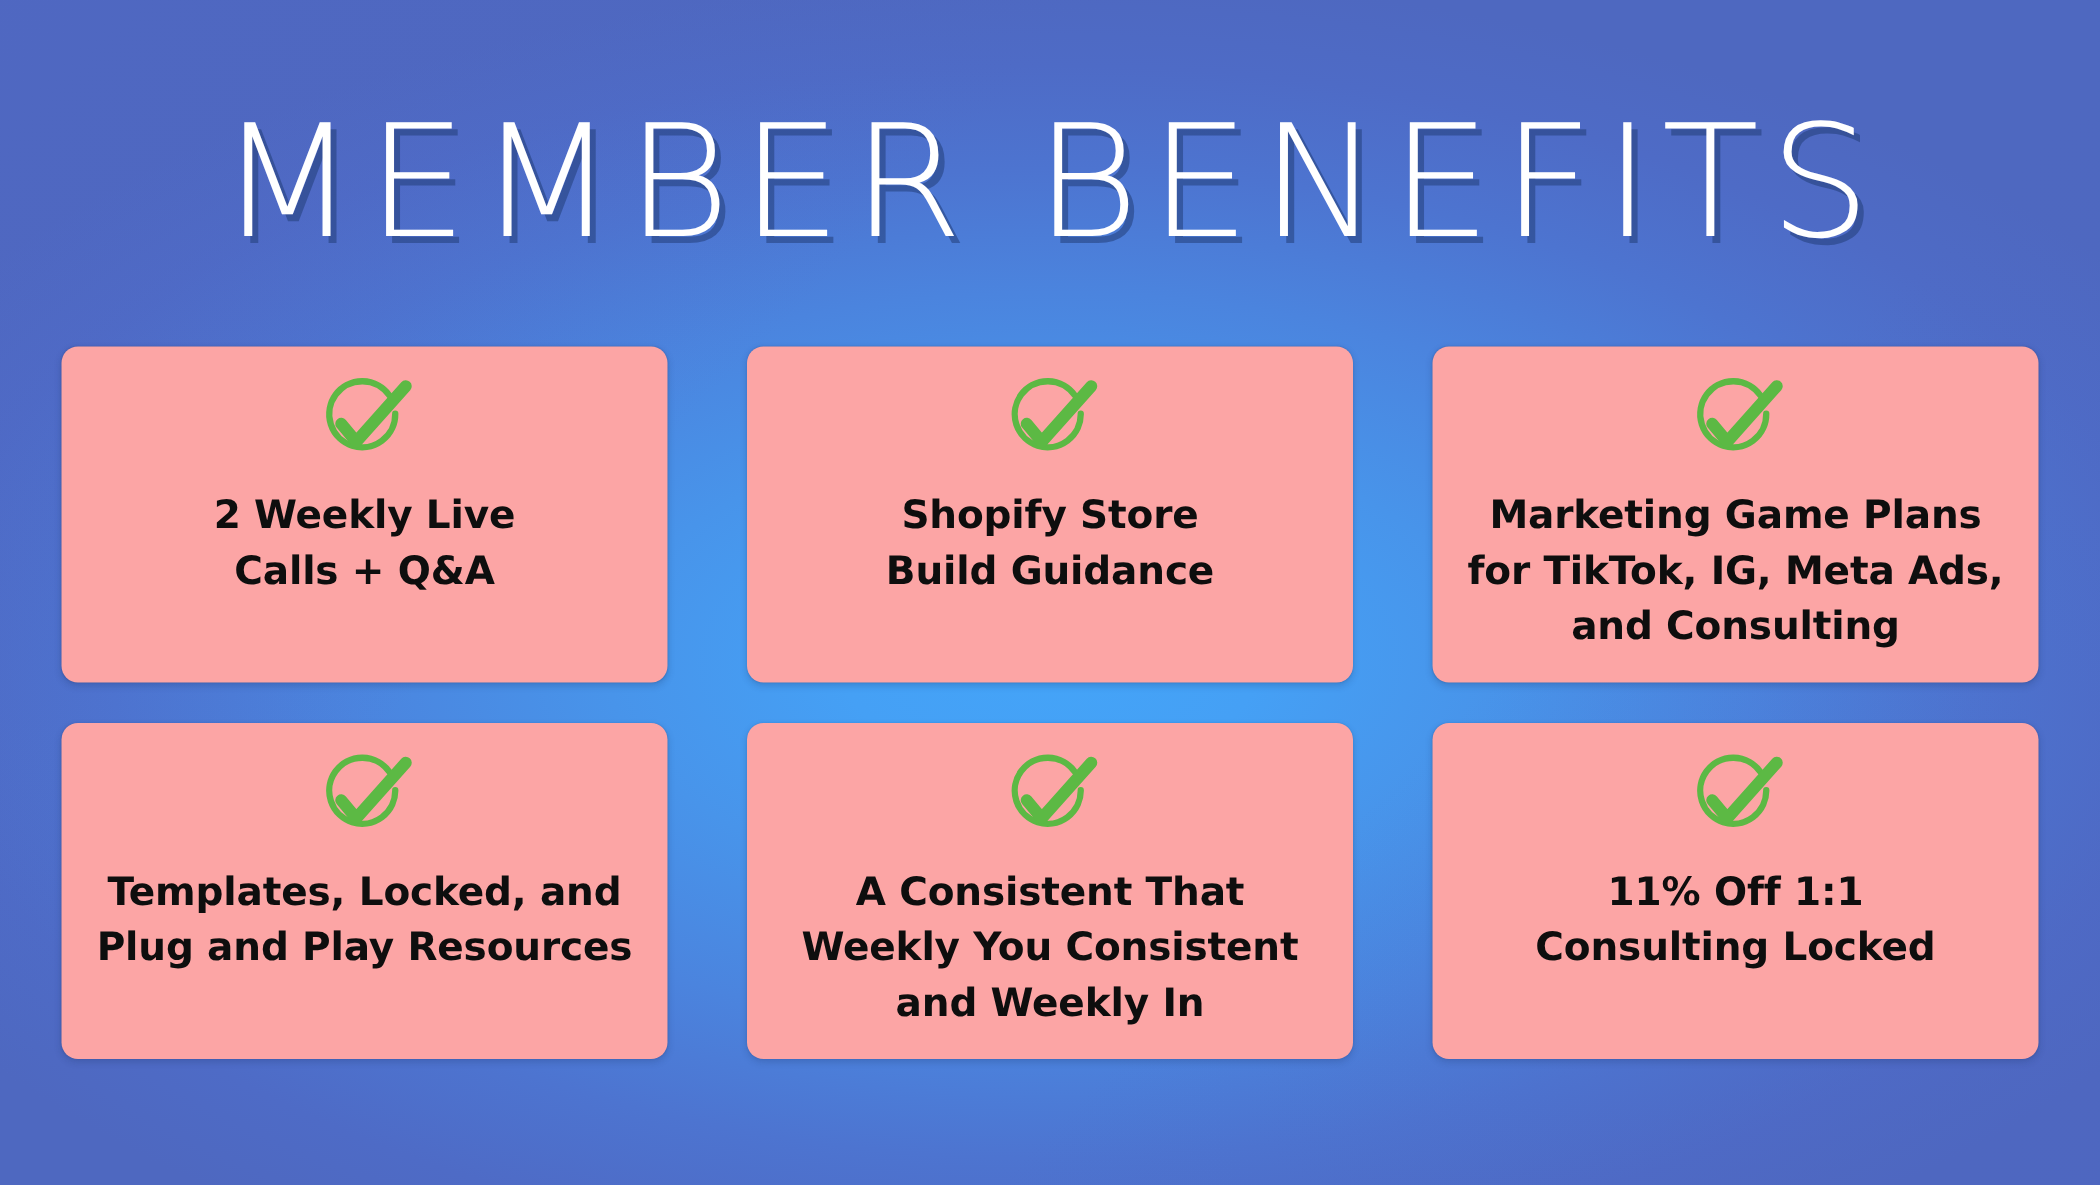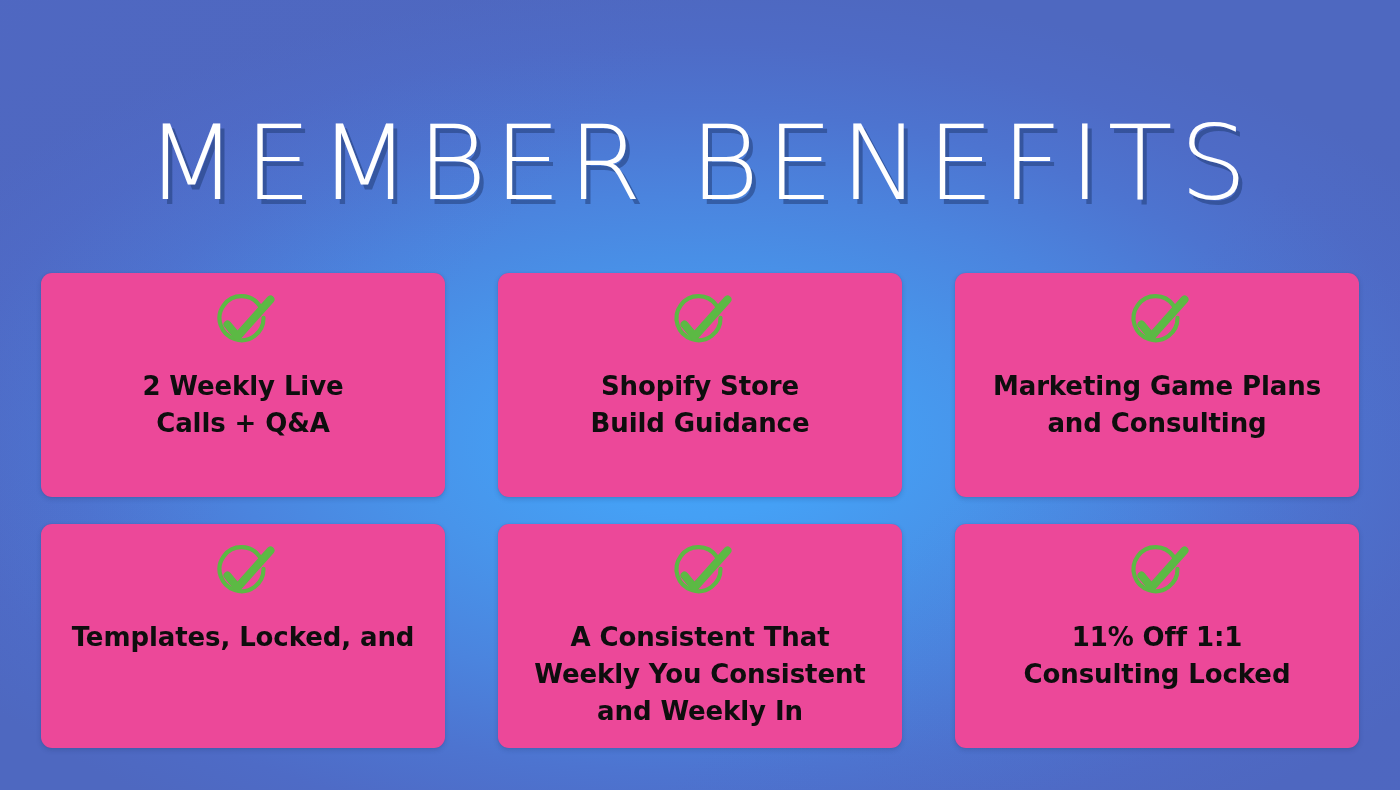--- a/index.html
+++ b/index.html
@@ -34,21 +34,20 @@
   .backdrop-tint {
     position: absolute;
     inset: 0;
     background:
       linear-gradient(135deg, rgba(82,102,196,0.28) 0%, rgba(82,102,196,0.0) 34%, rgba(82,102,196,0.0) 66%, rgba(78,100,192,0.30) 100%);
   }
 
   .stage {
     position: absolute;
     inset: 0;
-    margin-top: 42px;
   }
 
   
   .page-title {
     position: absolute;
     left: 0;
     right: 0;
     top: 62px;
     text-align: center;
     font-family: "DejaVu Sans", sans-serif;
@@ -69,21 +68,21 @@
     top: 231px;
     width: 1318px;
     display: grid;
     grid-template-columns: repeat(3, 404px);
     grid-auto-rows: 224px;
     column-gap: 53px;
     row-gap: 27px;
   }
 
   .benefit-card {
-    background: #ec4899;
+    background: #fca5a5;
     border-radius: 11px;
     box-shadow: 0 2px 5px rgba(24,44,92,0.22),
                 0 0 1px rgba(24,44,92,0.18);
     display: flex;
     flex-direction: column;
     align-items: center;
     padding-top: 19px;
     overflow: hidden;
   }
 
@@ -142,31 +141,33 @@
       </div>
     </div>
 
     <div class="benefit-card">
       <svg class="check-icon" viewBox="0 0 68 62">
         <path d="M50.5 13.5 A22 22 0 1 0 54.5 25.8" fill="none" stroke="#5cb944" stroke-width="4.2" stroke-linecap="round"></path>
         <path d="M18.5 32.5 L28.5 44.5 L61.5 7.5" fill="none" stroke="#5cb944" stroke-width="8" stroke-linecap="round" stroke-linejoin="round"></path>
       </svg>
       <div class="card-text">
         <span class="line">Marketing Game Plans</span>
+        <span class="line">for TikTok, IG, Meta Ads,</span>
         <span class="line">and Consulting</span>
       </div>
     </div>
 
     <div class="benefit-card">
       <svg class="check-icon" viewBox="0 0 68 62">
         <path d="M50.5 13.5 A22 22 0 1 0 54.5 25.8" fill="none" stroke="#5cb944" stroke-width="4.2" stroke-linecap="round"></path>
         <path d="M18.5 32.5 L28.5 44.5 L61.5 7.5" fill="none" stroke="#5cb944" stroke-width="8" stroke-linecap="round" stroke-linejoin="round"></path>
       </svg>
       <div class="card-text">
         <span class="line">Templates, Locked, and</span>
+        <span class="line">Plug and Play Resources</span>
       </div>
     </div>
 
     <div class="benefit-card">
       <svg class="check-icon" viewBox="0 0 68 62">
         <path d="M50.5 13.5 A22 22 0 1 0 54.5 25.8" fill="none" stroke="#5cb944" stroke-width="4.2" stroke-linecap="round"></path>
         <path d="M18.5 32.5 L28.5 44.5 L61.5 7.5" fill="none" stroke="#5cb944" stroke-width="8" stroke-linecap="round" stroke-linejoin="round"></path>
       </svg>
       <div class="card-text">
         <span class="line">A Consistent That</span>

